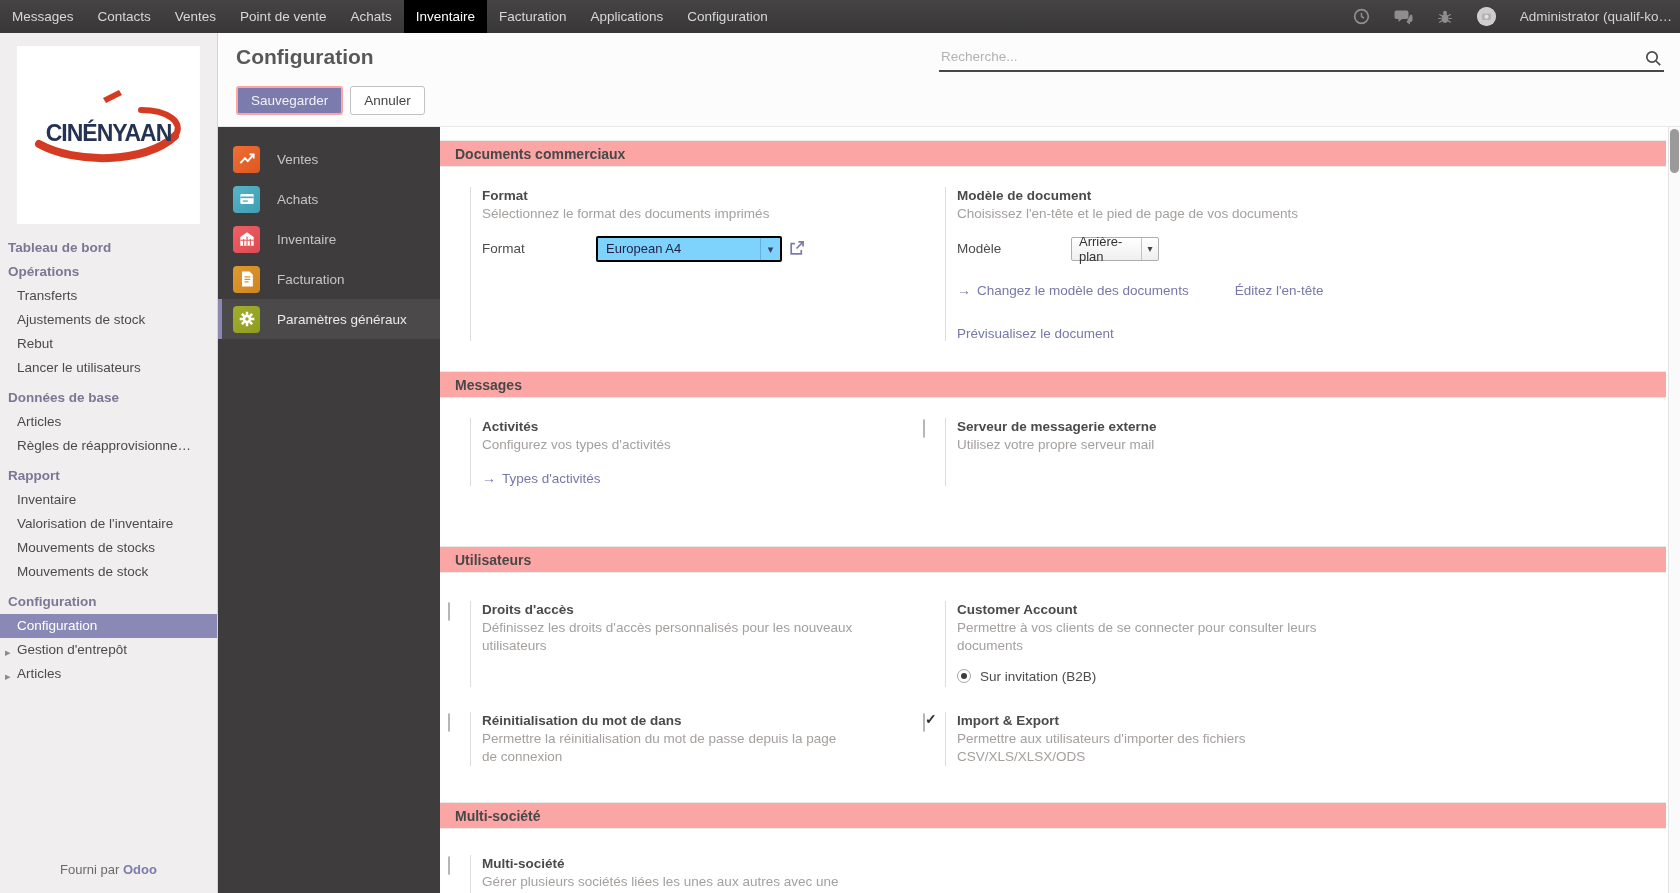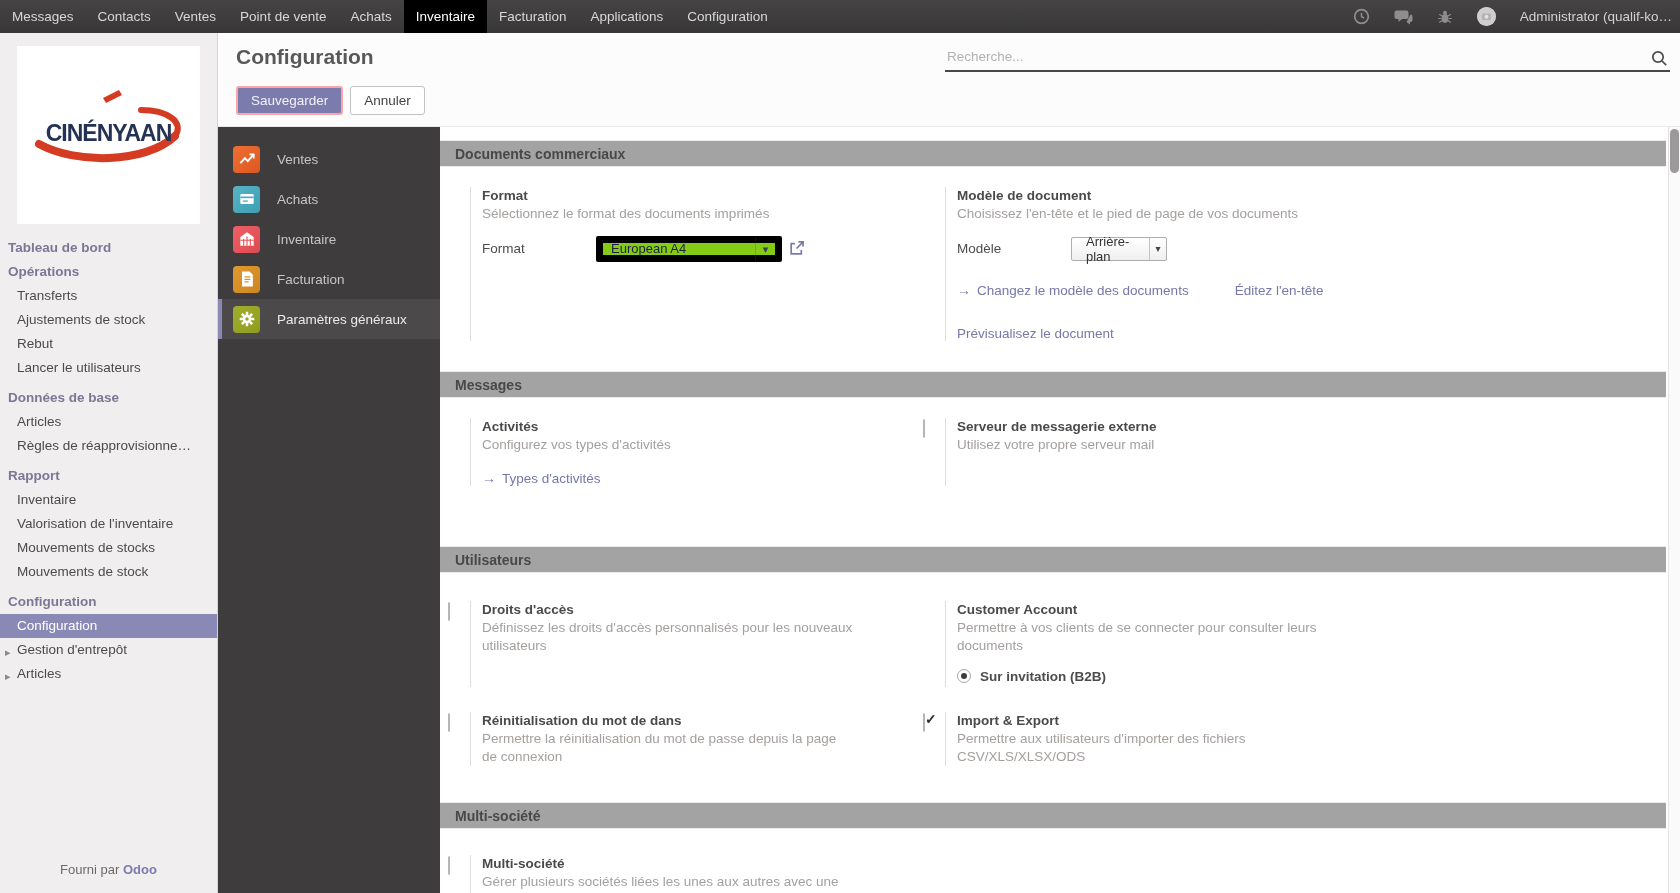--- a/index.html
+++ b/index.html
@@ -33,21 +33,21 @@
   .side-footer b { color:#7c7bad; }
 
   
   .main { flex:1; display:flex; flex-direction:column; background:#fcfcfc; min-width:0; }
   .main-header { height:94px; position:relative; flex:none; border-bottom:1px solid #e9e9e9; }
   .page-title { position:absolute; left:18px; top:12px; font-size:21px; font-weight:bold; color:#585858; }
   .btn-row { position:absolute; left:18px; top:53px; display:flex; gap:7px; }
   .btn { font-size:13.5px; padding:4px 13px; border-radius:3px; cursor:pointer; line-height:17px; }
   .btn-save { background:#7c7bad; border:2px solid #fca5a5; color:#f2f1f8; }
   .btn-cancel { background:#fff; border:1px solid #c2c2c2; color:#454545; }
-  .search { position:absolute; top:6px; right:10px; width:725px; height:33px; border-bottom:2px solid #474747; }
+  .search { position:absolute; top:6px; right:16px; width:725px; height:33px; border-bottom:2px solid #474747; }
   .search input { border:none; background:transparent; outline:none; width:690px; font-size:13.5px; padding:10px 0 0 2px; color:#333; }
   .search input::placeholder { color:#b3b1b1; }
   .search .mag { position:absolute; right:2px; top:10px; cursor:pointer; }
 
   
   .settings { flex:1; display:flex; min-height:0; }
   .set-nav { width:222px; background:#3e3c3c; flex:none; padding-top:12px; }
   .set-item { height:40px; display:flex; align-items:center; padding-left:15px; position:relative; cursor:pointer; }
   .set-item.active { background:#4b4949; }
   .set-item.active::before { content:""; position:absolute; left:0; top:0; bottom:0; width:4px; background:#8a89b5; }
@@ -57,51 +57,51 @@
   .tile-inventaire  { background:linear-gradient(135deg,#ee5f66,#dd4a52); }
   .tile-facturation { background:linear-gradient(135deg,#e09a2f,#cc8521); }
   .tile-parametres  { background:linear-gradient(135deg,#a2ad2c,#8f9c1e); }
   .set-label { margin-left:17px; color:#c7c4c4; font-size:13.5px; }
   .set-item.active .set-label { color:#eceaea; }
 
   .panel { flex:1; background:#fff; overflow:hidden; position:relative; min-width:0; }
   .sb-track { position:absolute; right:0; top:0; bottom:0; width:12px; background:#fafafa; border-left:1px solid #e3e3e3; }
   .sb-thumb { position:absolute; top:2px; left:1px; width:9px; height:44px; background:#9b9999; border-radius:5px; cursor:grab; }
 
-  .band { margin:13px 14px 0 0; height:27px; line-height:26px; background:#a3a3a3; border-top:1px solid #eaeaea; border-bottom:1px solid #eaeaea; padding-left:15px; font-weight:bold; font-size:14px; color:#484848; }
+  .band { margin:13px 14px 0 0; height:27px; line-height:26px; background:#fca5a5; border-top:1px solid #eaeaea; border-bottom:1px solid #eaeaea; padding-left:15px; font-weight:bold; font-size:14px; color:#484848; }
   .band.flush { margin-top:0; }
   .srow { display:flex; padding:20px 0 0 8px; }
   .srow.r1 { padding-bottom:30px; }
   .srow.r2 { padding-bottom:60px; }
   .srow.r3 { padding-top:28px; padding-bottom:16px; }
   .srow.r4 { padding-top:9px; padding-bottom:36px; }
   .srow.r5 { padding-top:26px; }
   .box { display:flex; width:462px; }
   .box.right { width:717px; margin-left:13px; }
   .cbcol { width:22px; flex:none; padding-top:2px; }
   .bbody { border-left:1px solid #dcdcdc; padding-left:11px; flex:1; }
   .btitle { font-weight:bold; color:#4a4a4a; font-size:13.5px; line-height:18px; }
   .bdesc { color:#a4a09e; font-size:13.5px; line-height:18px; max-width:372px; }
   .field-row { margin-top:12px; display:flex; align-items:center; height:27px; }
   .flabel { width:114px; color:#4c4c4c; font-size:13.5px; flex:none; }
-  .ddl { width:186px; height:26px; background:#84cc16; border:7px solid #000000; border-radius:2px; display:flex; align-items:center; cursor:pointer; }
+  .ddl { width:186px; height:26px; background:#7dd3fc; border:2px solid #000000; border-radius:2px; display:flex; align-items:center; cursor:pointer; }
   .ddl-text { flex:1; padding-left:8px; font-size:13px; color:#1f1f44; }
   .ddl-caret { width:20px; text-align:center; color:#3c3c66; font-size:11px; border-left:1px solid rgba(60,60,110,.25); line-height:24px; }
   .ext { margin-left:6px; display:inline-flex; cursor:pointer; }
-  .sel { width:96px; height:24px; background:linear-gradient(#fff,#efefef); border:1px solid #aeaeae; border-radius:2px; display:flex; align-items:center; cursor:pointer;padding-left:7px; }
+  .sel { width:88px; height:24px; background:linear-gradient(#fff,#efefef); border:1px solid #aeaeae; border-radius:2px; display:flex; align-items:center; cursor:pointer; }
   .sel-text { flex:1; padding-left:7px; font-size:13px; color:#333; }
   .sel-caret { width:17px; text-align:center; color:#444; font-size:10px; border-left:1px solid #c3c3c3; line-height:22px; }
   .linkrow { margin-top:20px; font-size:13.5px; display:flex; align-items:center; }
   .linkrow.second { margin-top:28px; }
   .lnk { color:#7578a9; cursor:pointer; }
   .lnk.spaced { margin-left:46px; }
   .arr { color:#7578a9; font-weight:bold; margin-right:6px; font-size:14px; }
   .cb { width:15px; height:15px; border:1px solid #b6b6b6; border-radius:3px; background:#fff; position:relative; cursor:pointer; }
   .cb.checked::after { content:"\2713"; position:absolute; left:1px; top:-3px; font-size:14px; font-weight:bold; color:#2f2f2f; }
-  .radios { margin-top:10px;font-weight:bold; }
+  .radios { margin-top:10px; }
   .radio-row { display:flex; align-items:center; height:22px; cursor:pointer; }
   .rd { width:14px; height:14px; border:1px solid #a8a8a8; border-radius:50%; background:#fff; position:relative; flex:none; }
   .rd.selected::after { content:""; position:absolute; left:3px; top:3px; width:6px; height:6px; border-radius:50%; background:#3d3d3d; }
   .rlabel { margin-left:9px; color:#4c4c4c; font-size:13.5px; }
 </style>
 </head>
 <body>
 
 <div class="topbar">
   <div class="tb-item">Messages</div>

